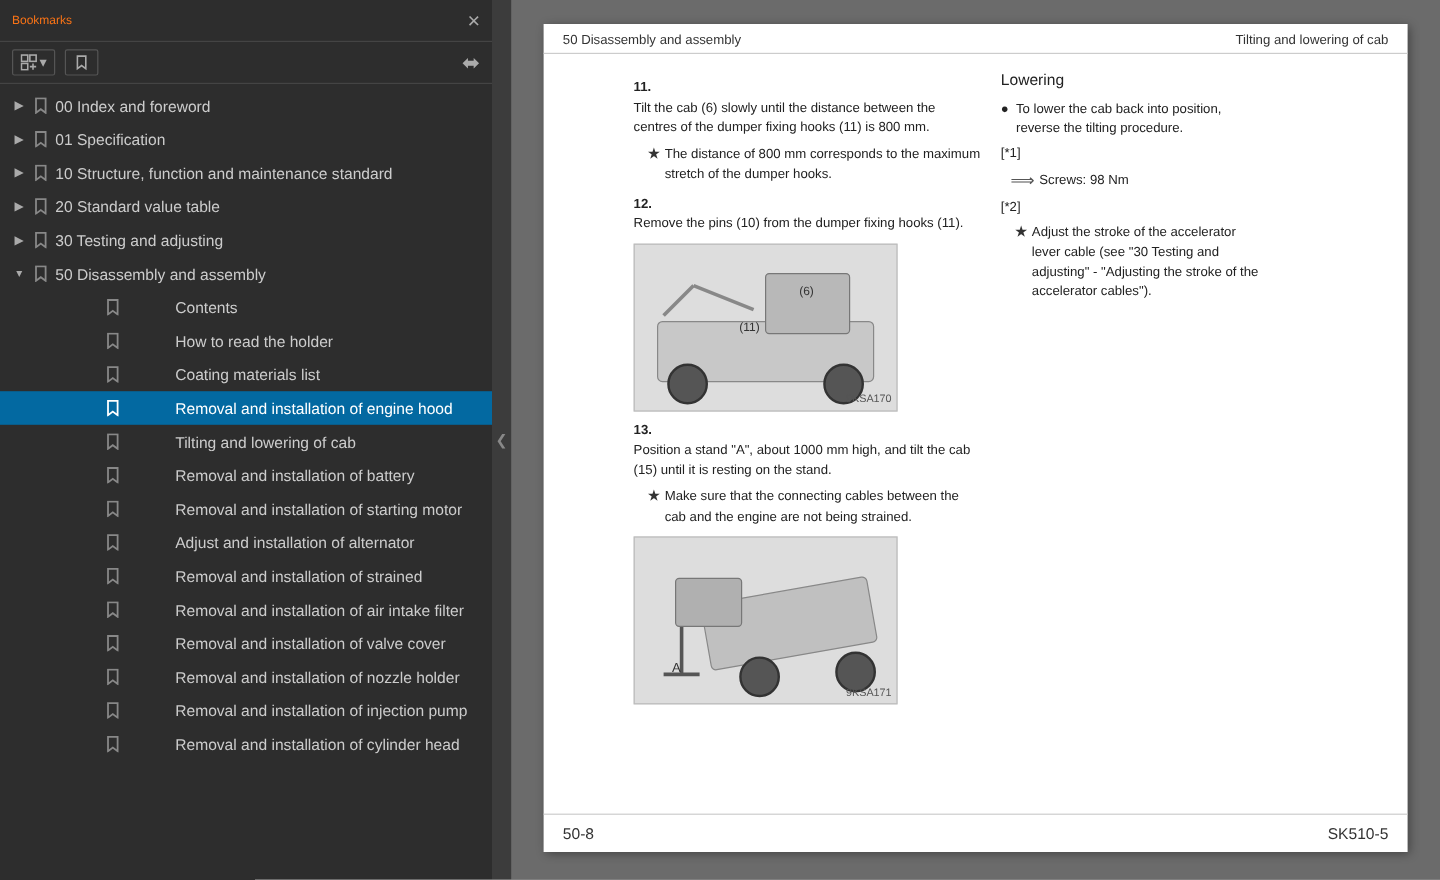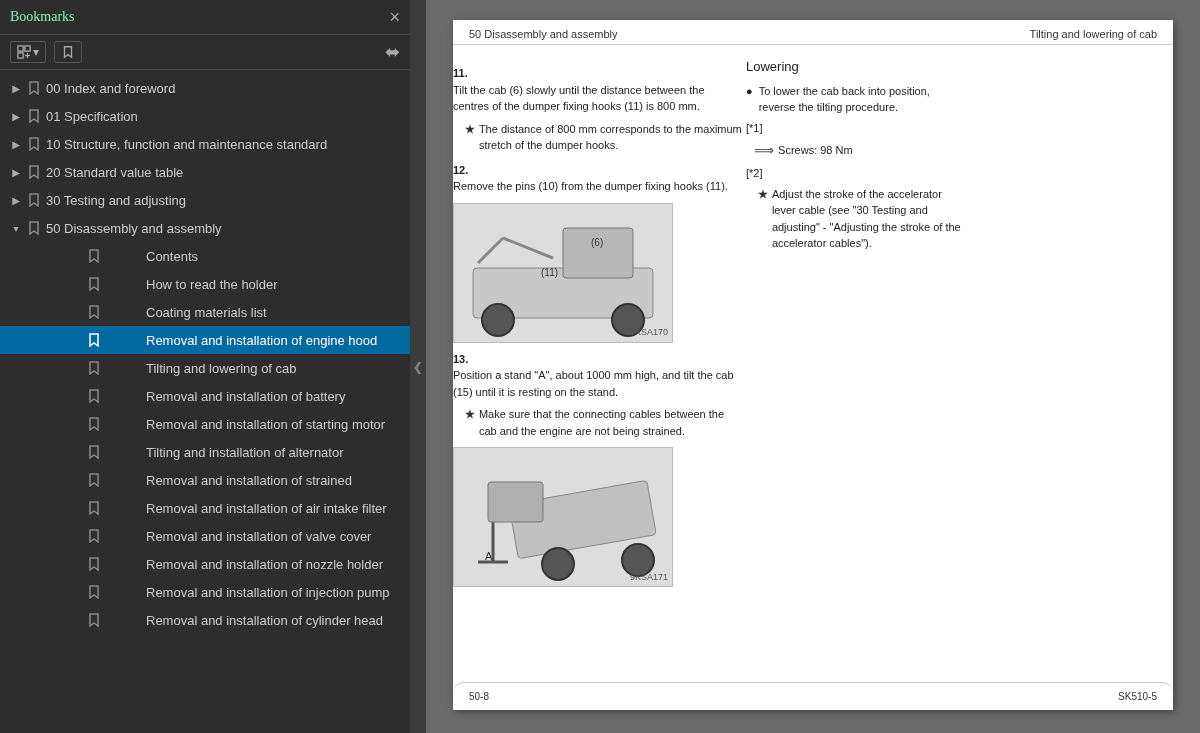--- a/index.html
+++ b/index.html
@@ -20,24 +20,23 @@
     #sidebar-header {
       background: #2d2d2d;
       padding: 8px 10px;
       display: flex;
       align-items: center;
       justify-content: space-between;
       border-bottom: 1px solid #444;
     }
 
     #sidebar-title {
-      color: #86efac;
-      font-size: 14px;
+      color: #f97316;
+      font-size: 10px;
       font-weight: normal;
-      font-family: Liberation Serif, serif;
     }
 
     #sidebar-close {
       color: #aaa;
       font-size: 16px;
       cursor: pointer;
       background: none;
       border: none;
       color: #aaa;
       font-size: 18px;
@@ -169,23 +168,24 @@
     #page-header {
       display: flex;
       justify-content: space-between;
       padding: 8px 16px 4px 16px;
       border-bottom: 1px solid #ccc;
       font-size: 11px;
       color: #333;
     }
 
     #page-body {
-      padding: 12px 0;
-      display: flex;
-      gap: 3px;
+      padding: 12px 31px;
+      display: flex;
+      gap: 16px;
+      margin-left: 44px;
     }
 
     #left-col {
       width: 290px;
       font-size: 11px;
       color: #222;
       line-height: 1.5;
     }
 
     #right-col {
@@ -266,27 +266,26 @@
     .screw-icon {
       font-size: 14px;
       color: #555;
     }
 
     #page-footer {
       display: flex;
       justify-content: space-between;
       padding: 8px 16px;
       border-top: 1px solid #ccc;
-      font-size: 10px;
+      font-size: 13px;
       color: #333;
       position: absolute;
       bottom: 0;
       left: 0;
       right: 0;
-      border-radius: 11px;
     }
 
     
     .machine-svg {
       width: 200px;
       height: 130px;
     }
   </style>
 </head>
 <body>
@@ -434,21 +433,21 @@
         </span>
         <span class="item-label">Removal and installation of starting motor</span>
       </div>
       <div class="tree-item level-1">
         <span class="expand-arrow"></span>
         <span class="bookmark-icon">
           <svg width="12" height="14" viewBox="0 0 12 14" fill="none" stroke="#888" stroke-width="1.5">
             <path d="M2 1 h8 v12 l-4-3 -4 3 z"></path>
           </svg>
         </span>
-        <span class="item-label">Tilting and installation of alternator</span>
+        <span class="item-label">Adjust and installation of alternator</span>
       </div>
       <div class="tree-item level-1">
         <span class="expand-arrow"></span>
         <span class="bookmark-icon">
           <svg width="12" height="14" viewBox="0 0 12 14" fill="none" stroke="#888" stroke-width="1.5">
             <path d="M2 1 h8 v12 l-4-3 -4 3 z"></path>
           </svg>
         </span>
         <span class="item-label">Removal and installation of strained</span>
       </div>

